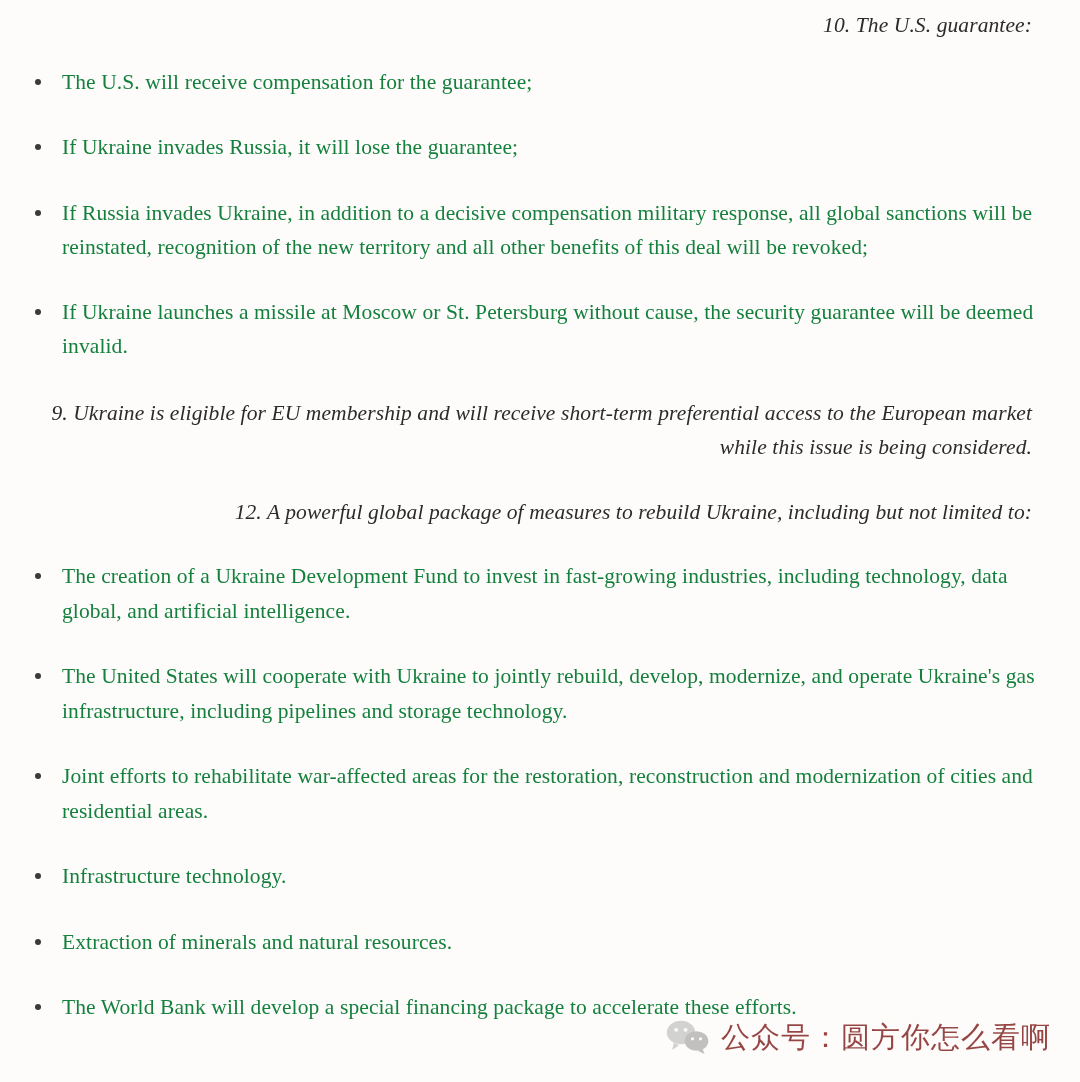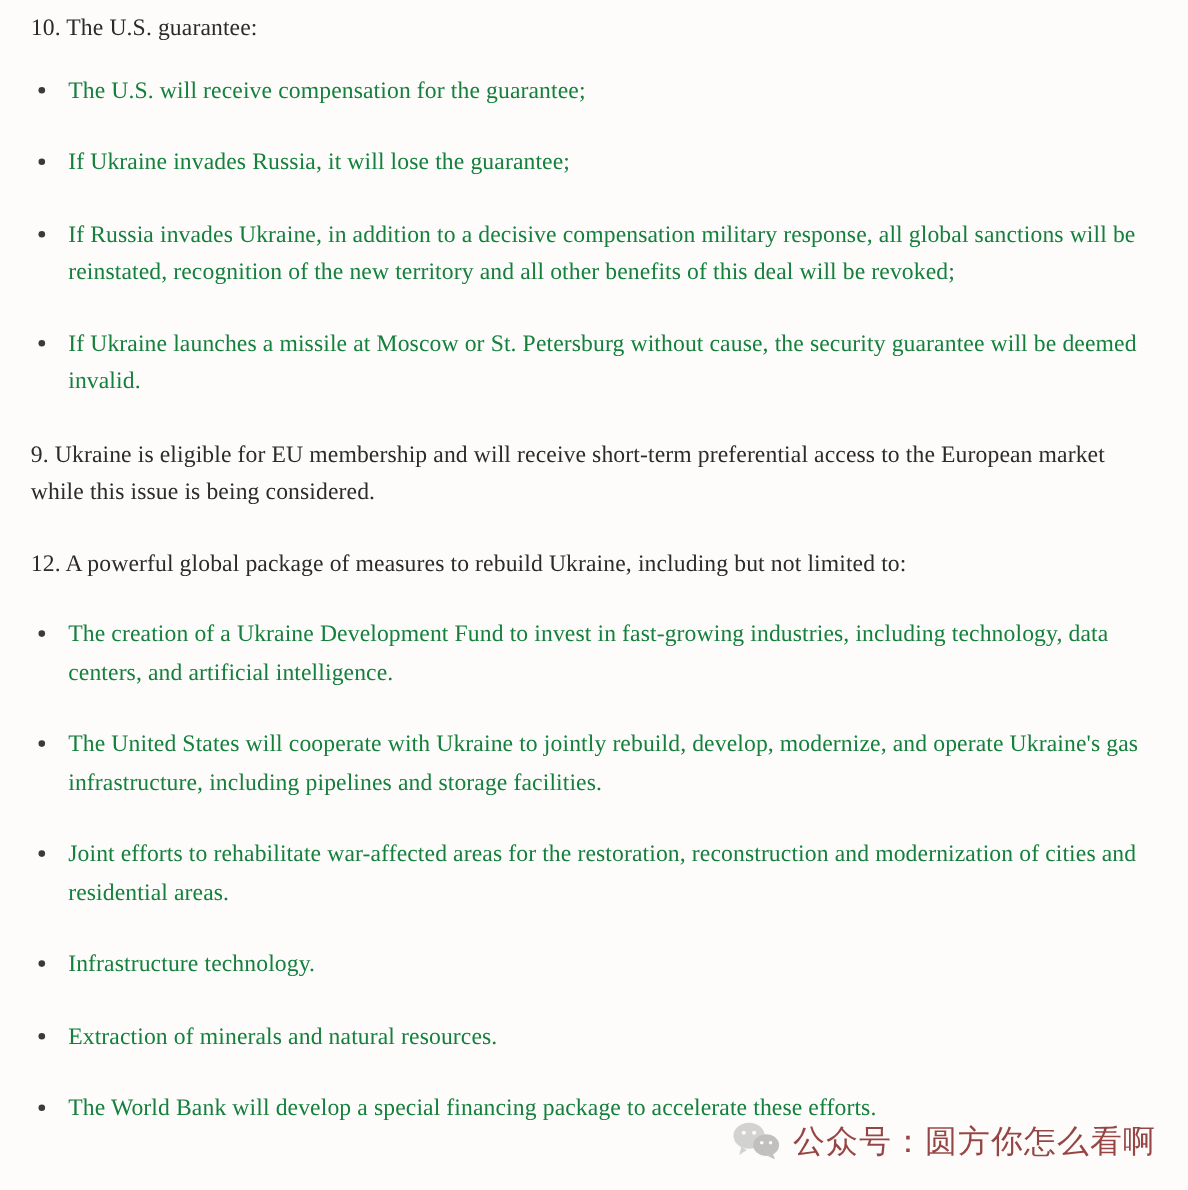--- a/index.html
+++ b/index.html
@@ -27,22 +27,23 @@
   }
 
   
   .num-para {
     font-size: 21.5px;
     line-height: 34.5px;
     letter-spacing: 0.1px;
     color: #2b2b29;
     margin: 0;
     padding: 0;
-    text-align: left;
+    text-align: right;
     max-width: 1004px;
+    font-style: italic;
   }
 
   
   ul.blist {
     list-style: none;
     margin: 0;
     padding: 0;
   }
   ul.blist > li {
     position: relative;
@@ -130,26 +131,26 @@
 
   <div class="gap-30"></div>
 
   <p class="num-para">12. A powerful global package of measures to rebuild Ukraine, including but not limited to:</p>
 
   <div class="gap-30"></div>
 
   <ul class="blist">
     <li>
       <span class="bullet"></span>
-      <span>The creation of a Ukraine Development Fund to invest in fast-growing industries, including technology, data centers, and artificial intelligence.</span>
+      <span>The creation of a Ukraine Development Fund to invest in fast-growing industries, including technology, data global, and artificial intelligence.</span>
     </li>
     <div class="gap-31"></div>
     <li>
       <span class="bullet"></span>
-      <span>The United States will cooperate with Ukraine to jointly rebuild, develop, modernize, and operate Ukraine's gas infrastructure, including pipelines and storage facilities.</span>
+      <span>The United States will cooperate with Ukraine to jointly rebuild, develop, modernize, and operate Ukraine's gas infrastructure, including pipelines and storage technology.</span>
     </li>
     <div class="gap-31"></div>
     <li>
       <span class="bullet"></span>
       <span>Joint efforts to rehabilitate war-affected areas for the restoration, reconstruction and modernization of cities and residential areas.</span>
     </li>
     <div class="gap-31"></div>
     <li>
       <span class="bullet"></span>
       <span>Infrastructure technology.</span>

